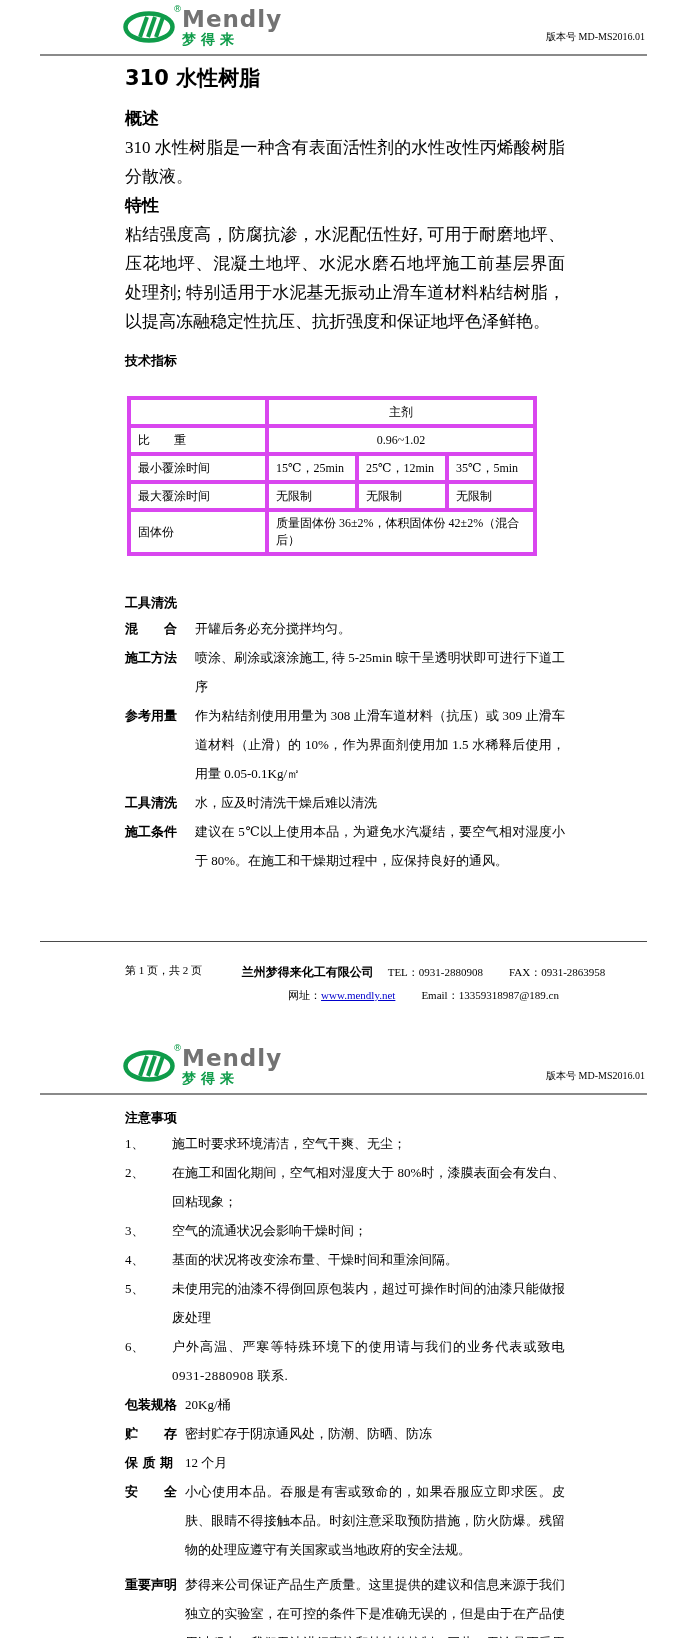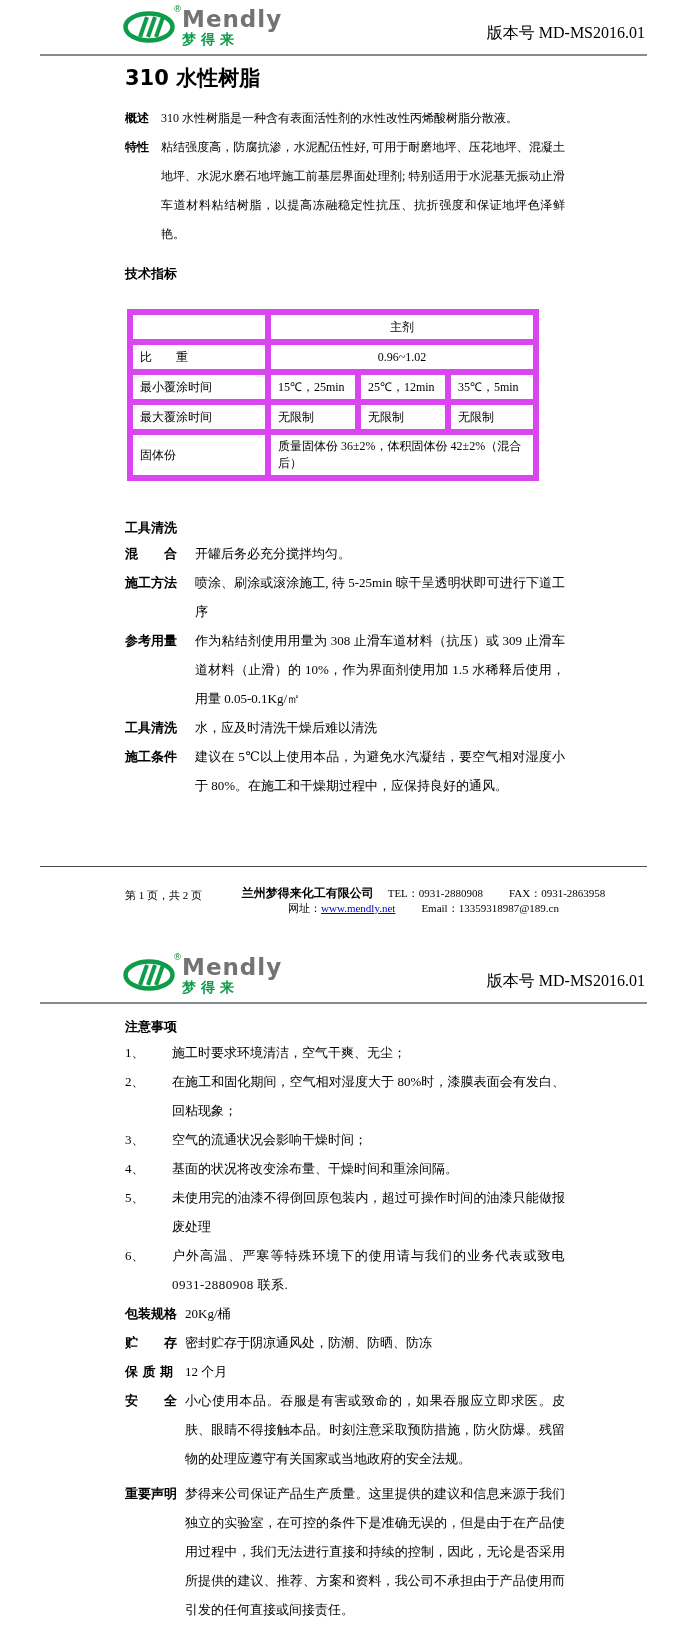--- a/index.html
+++ b/index.html
@@ -14,39 +14,39 @@
   .hdr{display:flex;justify-content:space-between;align-items:flex-end;
        padding:8px 42px 4px 123px;}
   .logo{display:flex;align-items:center;gap:5px;position:relative;}
   .logo-txt{display:flex;flex-direction:column;line-height:1;}
   .logo-en{font-family:"DejaVu Sans","Liberation Sans",sans-serif;
            font-weight:800;font-size:23px;color:#737373;letter-spacing:1px;}
   .logo-cn{font-family:"DejaVu Sans","Liberation Sans",sans-serif;
            font-weight:700;font-size:14px;color:#0f9c4a;letter-spacing:5px;margin-top:1px;}
   .rmark{position:absolute;left:50px;top:-4px;font-size:9px;color:#0f9c4a;
          font-family:"DejaVu Sans",sans-serif;}
-  .version{font-size:16px;color:#000;padding-bottom:2px;}
+  .version{font-size:10px;color:#000;padding-bottom:2px;}
 
   .rule{border-top:2px solid #8a8a8a;margin:4px 40px 0 40px;height:0;}
 
   
   .content{margin:0 122px 0 125px;}
   .title{font-family:"DejaVu Sans","Liberation Sans",sans-serif;
          font-weight:700;font-size:21px;margin:8px 0 12px 0;}
-  .sec{display:flex;font-size:12px;line-height:29px;}
+  .sec{display:flex;font-size:17px;line-height:29px;flex-direction:column;}
   .sec-label{flex:none;width:36px;font-weight:700;
              font-family:"DejaVu Sans","Liberation Sans",sans-serif;}
   .sec-text{flex:1;text-align:justify;}
   .subhead{font-family:"DejaVu Sans","Liberation Sans",sans-serif;
            font-weight:700;font-size:13px;margin:14px 0 0 0;line-height:22px;}
 
   
   table.spec{border-collapse:collapse;margin:24px 0 0 2px;width:406px;
              font-size:12px;table-layout:fixed;}
-  table.spec td{border:6px solid #d946ef;padding:3px 7px;height:18px;vertical-align:middle;font-family:Liberation Serif, serif;}
+  table.spec td{border:4px solid #d946ef;padding:3px 7px;height:18px;vertical-align:middle;}
   td.ctr{text-align:center;}
   td.lbl{text-align:left;}
 
   
   .citem{display:flex;font-size:13px;line-height:29px;}
   .citem-label{flex:none;width:70px;font-weight:700;
                font-family:"DejaVu Sans","Liberation Sans",sans-serif;}
   .citem-text{flex:1;text-align:justify;}
 
   
@@ -56,21 +56,21 @@
   .spec-row{display:flex;font-size:13px;line-height:29px;}
   .spec-label{flex:none;width:60px;font-weight:700;
               font-family:"DejaVu Sans","Liberation Sans",sans-serif;}
   .spec-text{flex:1;text-align:justify;}
 
   
   .pfooter{margin:0 40px;border-top:1.5px solid #4a4a4a;padding-top:19px;
            display:flex;align-items:flex-start;font-size:11px;}
   .pfooter .pageno{flex:none;width:160px;padding-left:85px;box-sizing:border-box;
                    white-space:nowrap;padding-top:2px;}
-  .pfooter .finfo{flex:1;display:flex;flex-direction:column;align-items:center;line-height:15px;}
+  .pfooter .finfo{flex:1;display:flex;flex-direction:column;align-items:center;line-height:23px;}
   .finfo .row1{white-space:nowrap;}
   .finfo .row1 b{font-size:12px;}
   .finfo .gap{display:inline-block;width:14px;}
   .finfo .gap2{display:inline-block;width:26px;}
   a.weblink{color:#0000cc;text-decoration:underline;cursor:pointer;}
 </style>
 </head>
 <body>
 
 <div class="page">

